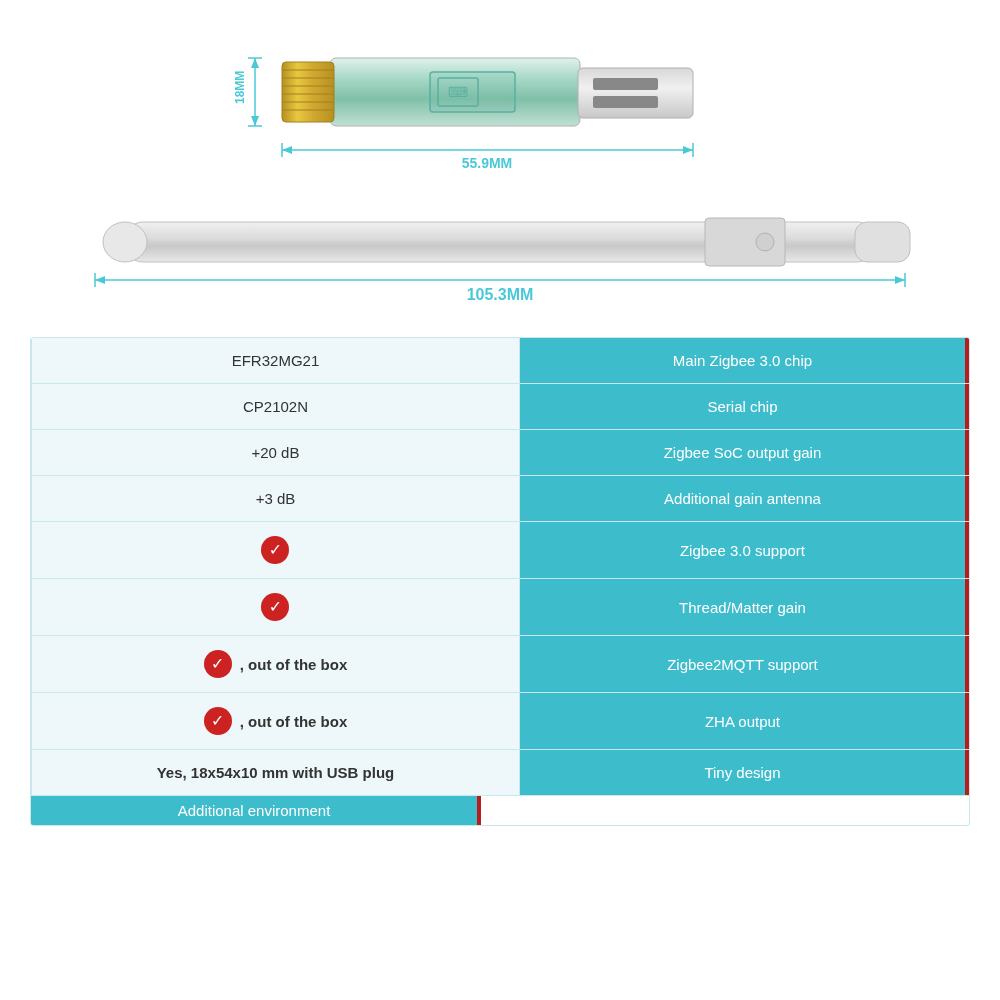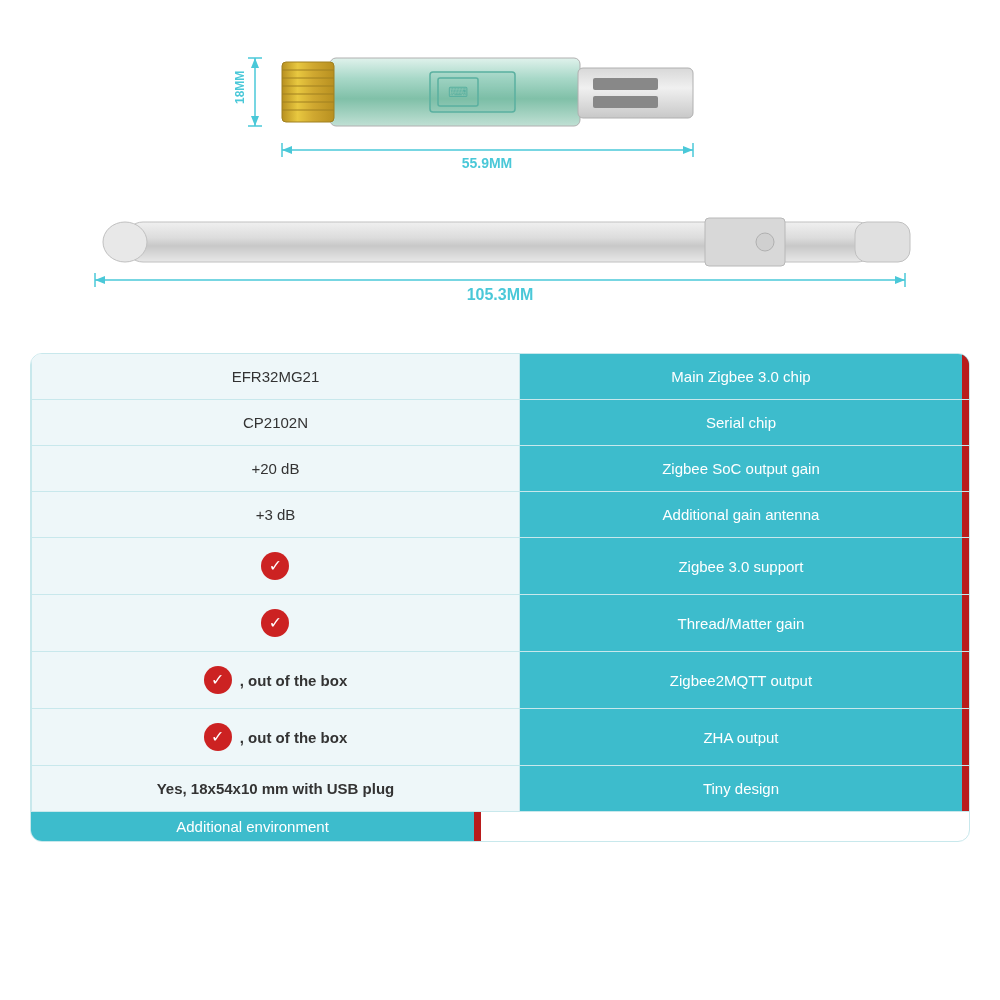--- a/index.html
+++ b/index.html
@@ -71,21 +71,21 @@
       border-left: 1px solid #c8e8ec;
     }
 
     .specs-right {
       width: 450px;
       background: #3dbccc;
       display: flex;
       align-items: center;
       justify-content: center;
       padding: 6px 20px;
-      border-right: 7px solid #b91c1c;
+      border-right: 4px solid #b91c1c;
     }
 
     .specs-right:first-child {
       background: #3dbccc;
     }
 
     .specs-left-text {
       font-size: 15px;
       color: #333;
       text-align: center;
@@ -118,22 +118,21 @@
       display: flex;
       align-items: center;
       gap: 8px;
     }
 
     .specs-table-outer {
       border: 1px solid #c8e8ec;
       border-bottom: 1px solid #c8e8ec;
       width: 940px;
       overflow: hidden;
-      border-radius: 12px;
-      margin-top: 16px;
+      border-radius: 3px;
     }
 
     .specs-row:last-child {
       border-bottom: none;
     }
 
   </style>
 </head>
 <body>
 
@@ -287,21 +286,21 @@
         <div class="specs-row">
       <div class="specs-left">
         <span class="specs-left-text">
               <span class="check-with-text">
         <span class="check-icon">✓</span>
         <span class="bold-text">, out of the box</span>
       </span>
             </span>
       </div>
       <div class="specs-right">
-        <span class="specs-right-text">Zigbee2MQTT output</span>
+        <span class="specs-right-text">Zigbee2MQTT support</span>
       </div>
     </div>
         <div class="specs-row">
       <div class="specs-left">
         <span class="specs-left-text">
               <span class="check-with-text">
         <span class="check-icon">✓</span>
         <span class="bold-text">, out of the box</span>
       </span>
             </span>

